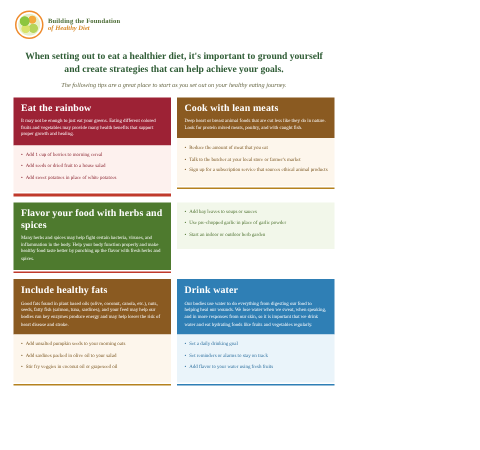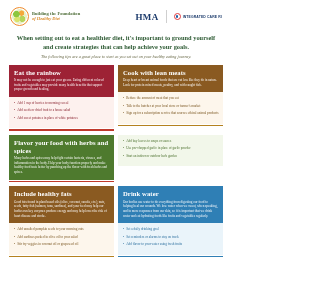--- a/index.html
+++ b/index.html
@@ -80,28 +80,20 @@
 <div class="sheet">
 
   <div class="header">
     <div class="brand">
       <div class="brand-mark"></div>
       <div class="brand-text">
         <div class="brand-l1">Building the Foundation</div>
         <div class="brand-l2">of Healthy Diet</div>
       </div>
     </div>
-    <div class="logos">
-      <div class="hma">HMA</div>
-      <div class="div-v"></div>
-      <div class="icri">
-        <span class="icri-mark"></span>
-        <span class="icri-text">INTEGRATED CARE RI</span>
-      </div>
-    </div>
   </div>
 
   <div class="intro">
     <div class="intro-main">When setting out to eat a healthier diet, it's important to ground yourself and create strategies that can help achieve your goals.</div>
     <div class="intro-sub">The following tips are a great place to start as you set out on your healthy eating journey.</div>
   </div>
 
   <div class="grid">
     <div class="card t-red">
       <div class="card-head">

